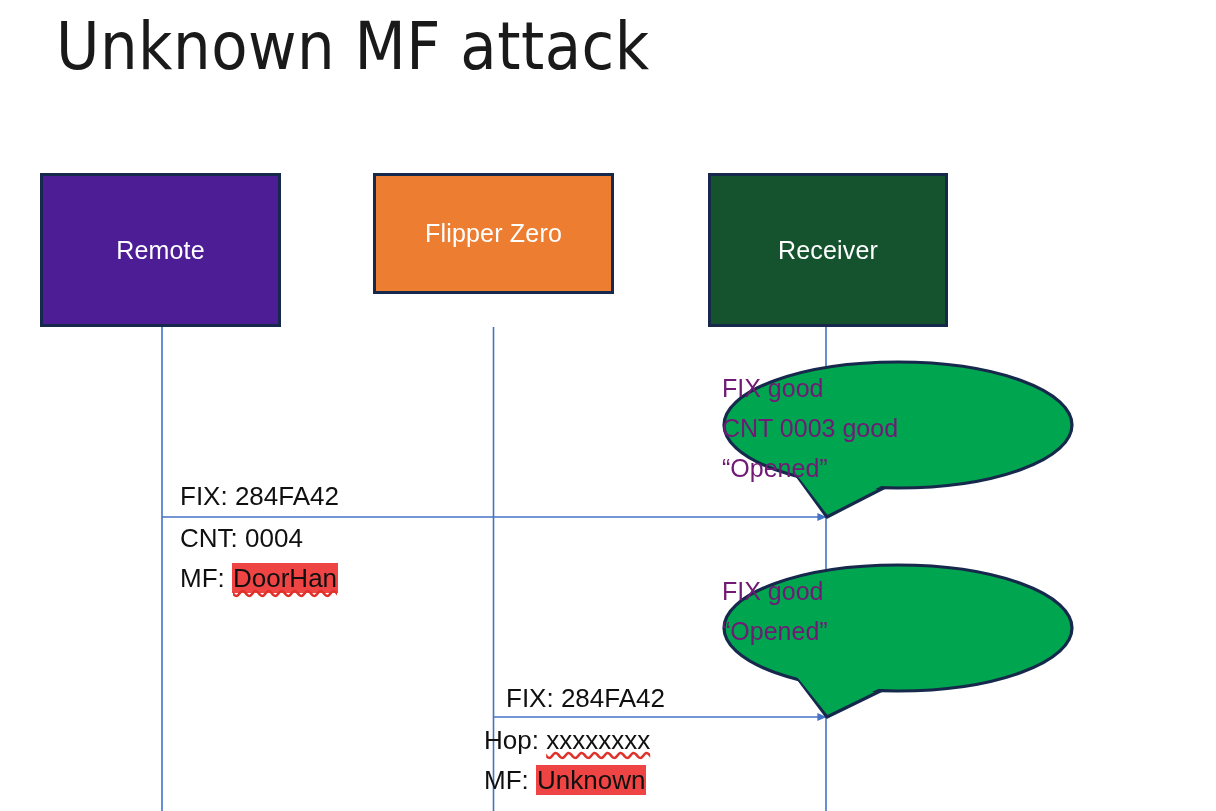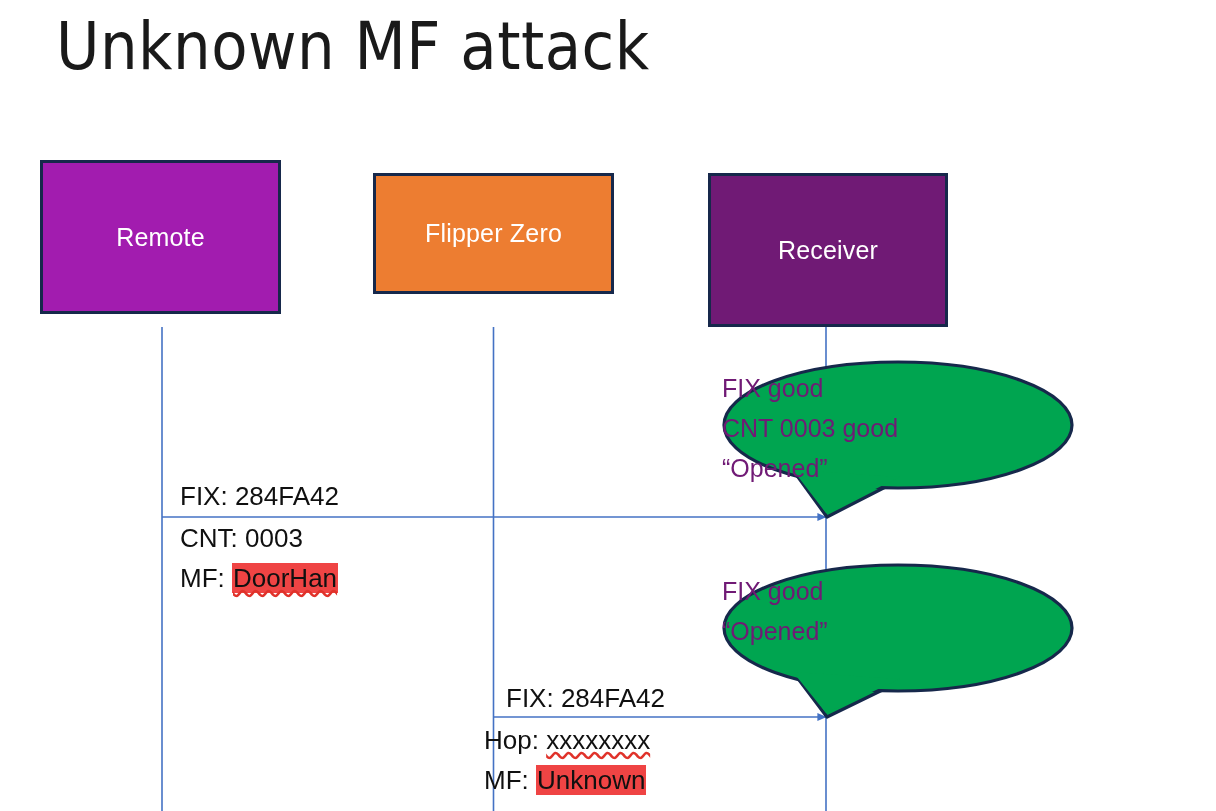--- a/index.html
+++ b/index.html
@@ -52,23 +52,23 @@
     justify-content: center;
   }
   .actor-label {
     color: #ffffff;
     font-size: 25px;
     font-weight: 400;
     letter-spacing: 0.2px;
     text-align: center;
     font-family: "Liberation Sans", sans-serif;
   }
-  #actor-remote   { left: 40px;  top: 160px; width: 241px; height: 154px; background: #a21caf; }
+  #actor-remote   { left: 40px;  top: 173px; width: 241px; height: 154px; background: #4c1d95; }
   #actor-flipper  { left: 373px; top: 173px; width: 241px; height: 121px; background: #ed7d31; }
-  #actor-receiver { left: 708px; top: 173px; width: 240px; height: 154px; background: #701a75; }
+  #actor-receiver { left: 708px; top: 173px; width: 240px; height: 154px; background: #14532d; }
 
   
   .bubble-text {
     position: absolute;
     width: 352px;
     text-align: left;
     color: #701a75;
     font-size: 25px;
     line-height: 40px;
     font-family: "Liberation Sans", sans-serif;
@@ -163,21 +163,21 @@
   <div class="bubble-text" id="bubble-2-text">
     <div>FIX good</div>
     <div>“Opened”</div>
   </div>
 
   <div class="msg-block" id="msg-1-above">
     <div>FIX: 284FA42</div>
   </div>
 
   <div class="msg-block" id="msg-1-below">
-    <div>CNT: 0003</div>
+    <div>CNT: 0004</div>
     <div>
       <span>MF: </span><span class="hl spell">DoorHan</span>
     </div>
   </div>
 
   <div class="msg-block" id="msg-2-above">
     <div>FIX: 284FA42</div>
   </div>
 
   <div class="msg-block" id="msg-2-below">

